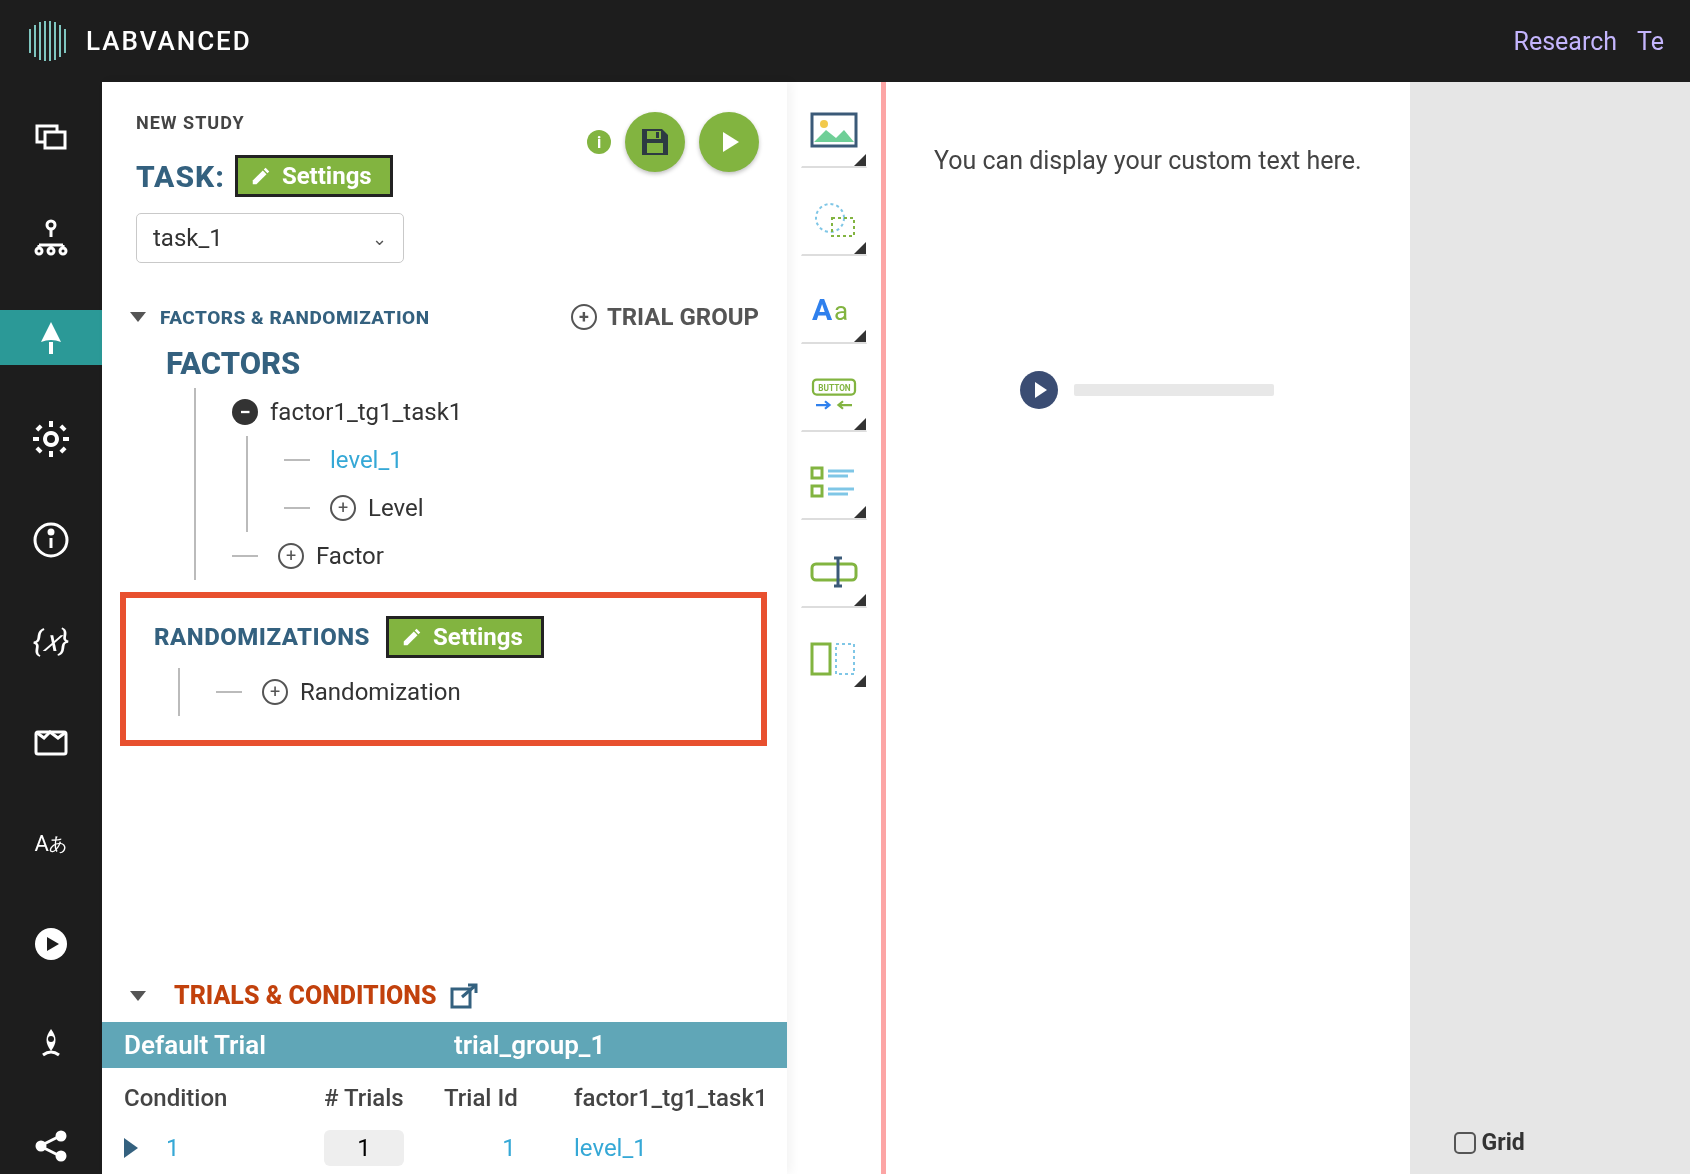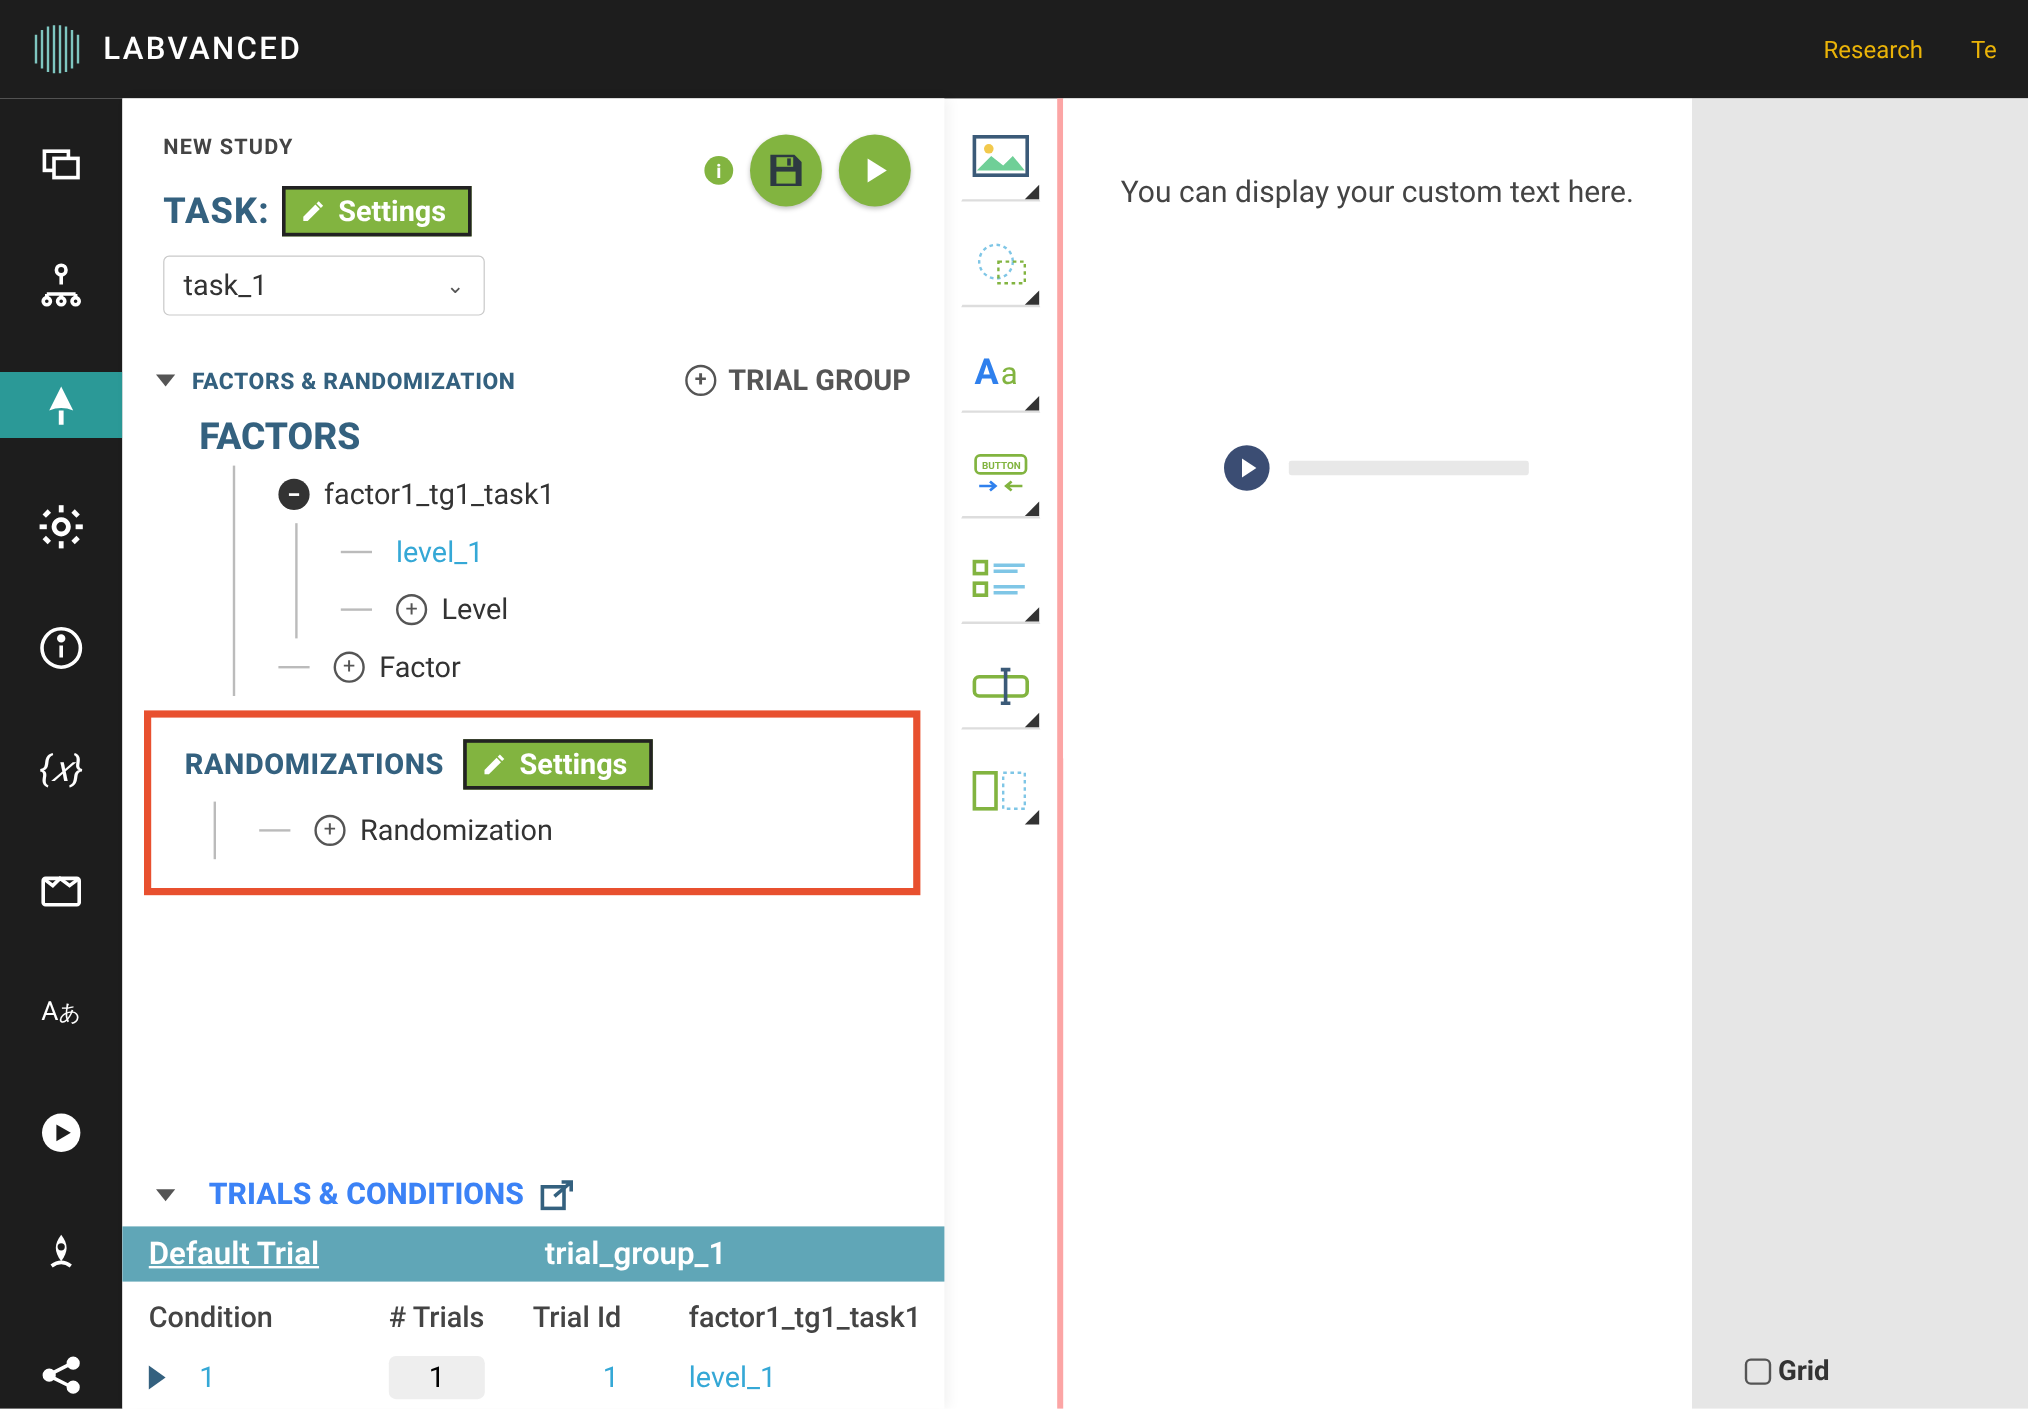--- a/index.html
+++ b/index.html
@@ -1,20 +1,20 @@
 <!DOCTYPE html>
 <html><head>
 <meta charset="utf-8">
 <style>
   * { box-sizing: border-box; margin: 0; padding: 0; font-family: -apple-system, BlinkMacSystemFont, "Segoe UI", Roboto, Helvetica, Arial, sans-serif; }
   body { background: #fff; width: 1690px; height: 1174px; overflow: hidden; }
   .topbar { background: #1d1d1d; height: 82px; display: flex; align-items: center; padding: 0 26px; color: #fff; }
   .brand { display: flex; align-items: center; gap: 16px; font-size: 26px; letter-spacing: 2px; font-weight: 500; }
   .brand-icon svg { display: block; }
-  .top-right { margin-left: auto; display: flex; gap: 40px; font-size: 20px; color: #eab308; }
+  .top-right { margin-left: auto; display: flex; gap: 20px; font-size: 25px; color: #c4b5fd; }
   .shell { display: flex; height: calc(100% - 82px); }
   .iconrail { width: 102px; background: #1d1d1d; display: flex; flex-direction: column; align-items: center; padding-top: 26px; gap: 46px; }
   .rail-item { width: 102px; height: 60px; display: flex; align-items: center; justify-content: center; color: #fff; }
   .rail-item.active { background: #2b9997; }
   .rail-item svg, .rail-glyph { width: 40px; height: 40px; }
   .rail-glyph { color: #fff; font-size: 30px; display:flex; align-items:center; justify-content:center; font-style: italic; }
 
   .sidepanel { width: 685px; background: #fff; box-shadow: 4px 0 10px rgba(0,0,0,.05); display:flex; flex-direction:column; }
   .sp-head { padding: 30px 28px 10px 34px; }
   .study-label { font-size: 18px; font-weight: 700; letter-spacing: 1px; color: #444; }
@@ -40,24 +40,24 @@
   .node { display:flex; align-items:center; gap:12px; padding: 10px 0; }
   .branch-line { border-left: 2px solid #bbb; margin-left: 14px; padding-left: 36px; }
   .hline { display:inline-block; width:26px; height:2px; background:#bbb; vertical-align:middle; margin-right:8px;}
   .minus-ring { width:26px;height:26px;border-radius:50%;background:#333;color:#fff;display:flex;align-items:center;justify-content:center;font-size:20px;line-height:1;font-weight:700;}
   .link-blue { color:#35a8d6; }
   
   .rand-box { border: 6px solid #e8502f; margin: 12px 20px 0 18px; padding: 18px 18px 24px 28px; }
   .rand-head { display:flex; align-items:center; gap:16px; }
 
   .trials-sec { margin-top: auto; padding: 20px 0 0 0; }
-  .trials-title-row { display:flex; align-items:center; gap:14px; padding: 0 28px 12px 28px; font-size:25px; font-weight:800; color:#3b82f6;}
+  .trials-title-row { display:flex; align-items:center; gap:14px; padding: 0 28px 12px 28px; font-size:25px; font-weight:800; color:#c2410c;}
   .popout { width:30px; height:26px; }
   .trial-bluebar { background:#60a6b7; color:#fff; display:flex; padding: 8px 22px; font-size:26px; font-weight:600; }
-  .trial-bluebar .col1 { width: 330px; text-decoration: underline; }
+  .trial-bluebar .col1 { width: 330px; }
   .trial-header-row { display:flex; padding: 16px 22px 10px 22px; font-size:24px; color:#444; font-weight:500; }
   .trial-header-row > div, .trial-data-row > div { flex: 0 0 auto; }
   .c-cond {width:200px;} .c-trials{width:120px;} .c-id{width:130px;} .c-fac{flex:1;}
   .trial-data-row { display:flex; align-items:center; padding: 8px 22px; font-size:24px; }
   .play-tri { width:0;height:0;border-top:10px solid transparent;border-bottom:10px solid transparent;border-left:14px solid #34617f; margin-right:28px;}
   .num-input { background:#eee; border-radius:6px; width:80px; text-align:center; padding:4px 0;}
 
   .toolcol { width: 94px; padding: 22px 14px; display:flex; flex-direction:column; gap: 24px; align-items:center; }
   .tool { width:66px; height:56px; position:relative; display:flex; align-items:center; justify-content:center; border:1px solid transparent;}
   .tool .corner { position:absolute; right:0; bottom:0; width:0;height:0;border-left:12px solid transparent; border-bottom:12px solid #333; }

